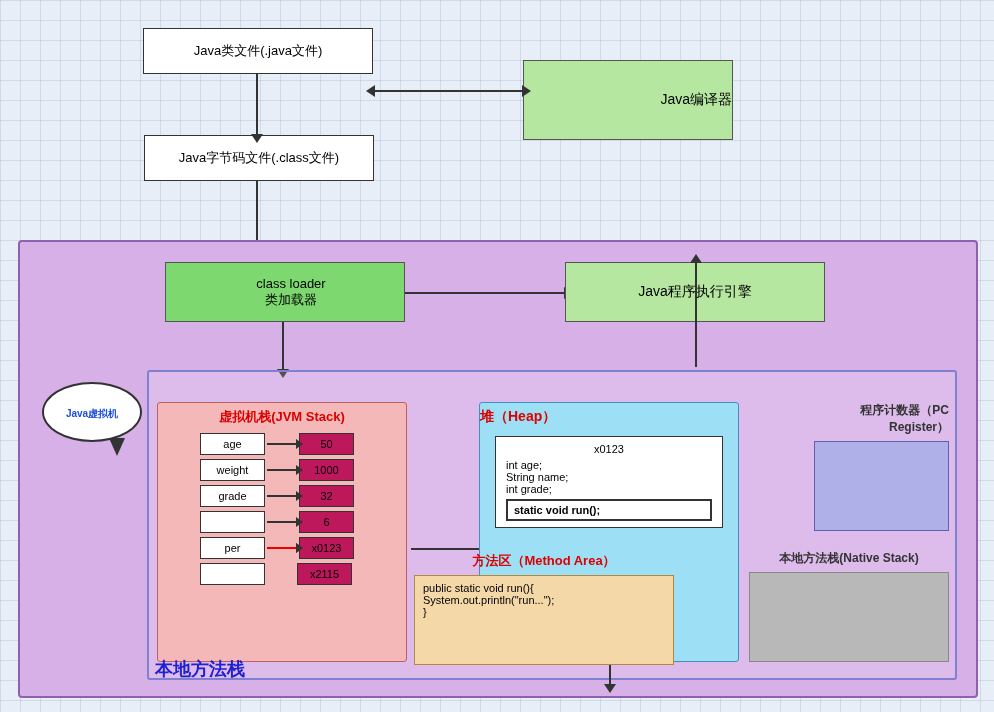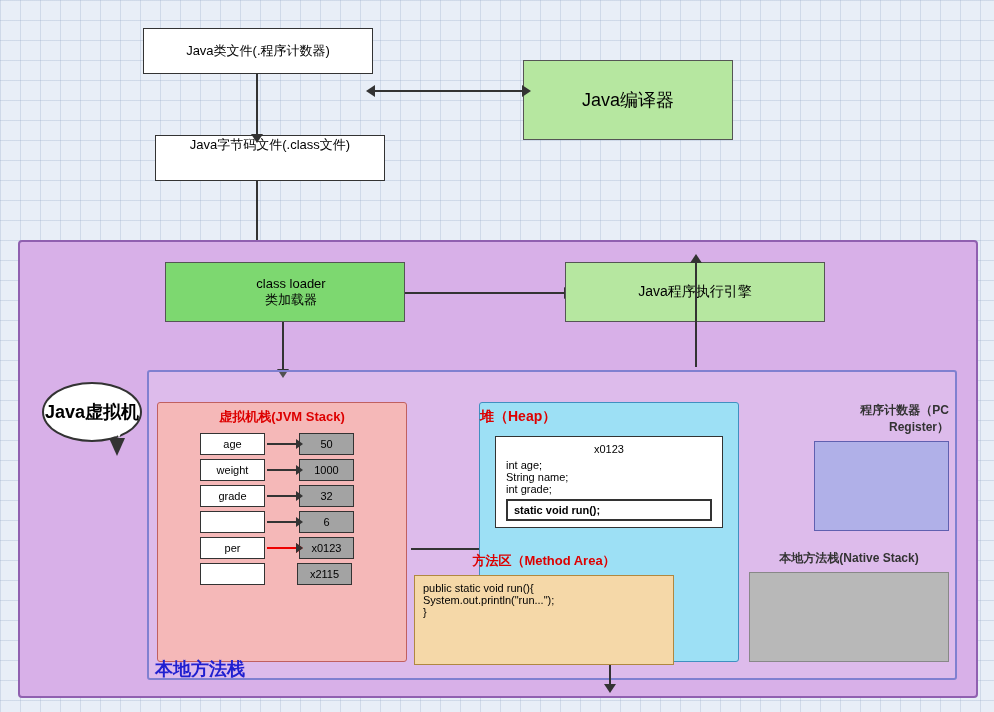--- a/index.html
+++ b/index.html
@@ -49,35 +49,35 @@
     .java-compiler-box {
       position: absolute;
       left: 523px;
       top: 60px;
       width: 210px;
       height: 80px;
       background: #b6e7a0;
       border: 1.5px solid #555;
       display: flex;
       align-items: center;
-      justify-content: center;
-      font-size: 18px;
+      justify-content: flex-end;
+      font-size: 14px;
     }
 
     
     .java-bytecode-box {
       position: absolute;
-      left: 155px;
+      left: 144px;
       top: 135px;
       width: 230px;
       height: 46px;
       background: white;
       border: 1.5px solid #333;
       display: flex;
-      align-items: flex-start;
+      align-items: center;
       justify-content: center;
       font-size: 13px;
     }
 
     
     .arrow-down-1 {
       position: absolute;
       left: 256px;
       top: 74px;
       width: 2px;
@@ -343,21 +343,21 @@
       top: -4px;
       border-left: 7px solid #333;
       border-top: 5px solid transparent;
       border-bottom: 5px solid transparent;
     }
 
     .stack-value {
       width: 55px;
       height: 22px;
       border: 1px solid #333;
-      background: #a3a3a3;
+      background: #be185d;
       font-size: 11px;
       display: flex;
       align-items: center;
       justify-content: center;
     }
 
     
     .heap-section {
       position: absolute;
       left: 330px;
@@ -530,42 +530,42 @@
       border-right: 6px solid transparent;
       border-bottom: 9px solid #333;
     }
   </style>
 </head>
 <body>
 
 <div class="diagram">
 
   <div class="java-class-box">
-    <span>Java类文件(.程序计数器)</span>
+    <span>Java类文件(.java文件)</span>
   </div>
 
   <div class="java-compiler-box">
     <span>Java编译器</span>
   </div>
 
   <div class="java-bytecode-box">
     <span>Java字节码文件(.class文件)</span>
   </div>
 
   <div class="arrow-down-1"></div>
 
   <div class="double-arrow"></div>
 
   <div class="arrow-down-2"></div>
 
   <div class="jvm-container">
 
     <div class="jvm-bubble">
       <div class="jvm-bubble-inner" style="position:relative;">
-        <span style="font-size:18px;font-weight:bold;color:#000000;">Java虚拟机</span>
+        <span style="font-size:10px;font-weight:bold;color:#1d4ed8;">Java虚拟机</span>
         
         <div style="position:absolute;bottom:-14px;right:14px;width:0;height:0;border-left:6px solid transparent;border-right:6px solid transparent;border-top:15px solid white;"></div>
       </div>
     </div>
 
     <div class="class-loader-box">
       <span style="font-size:13px;">class loader</span>
       <span style="font-size:13px;">类加载器</span>
     </div>
 

